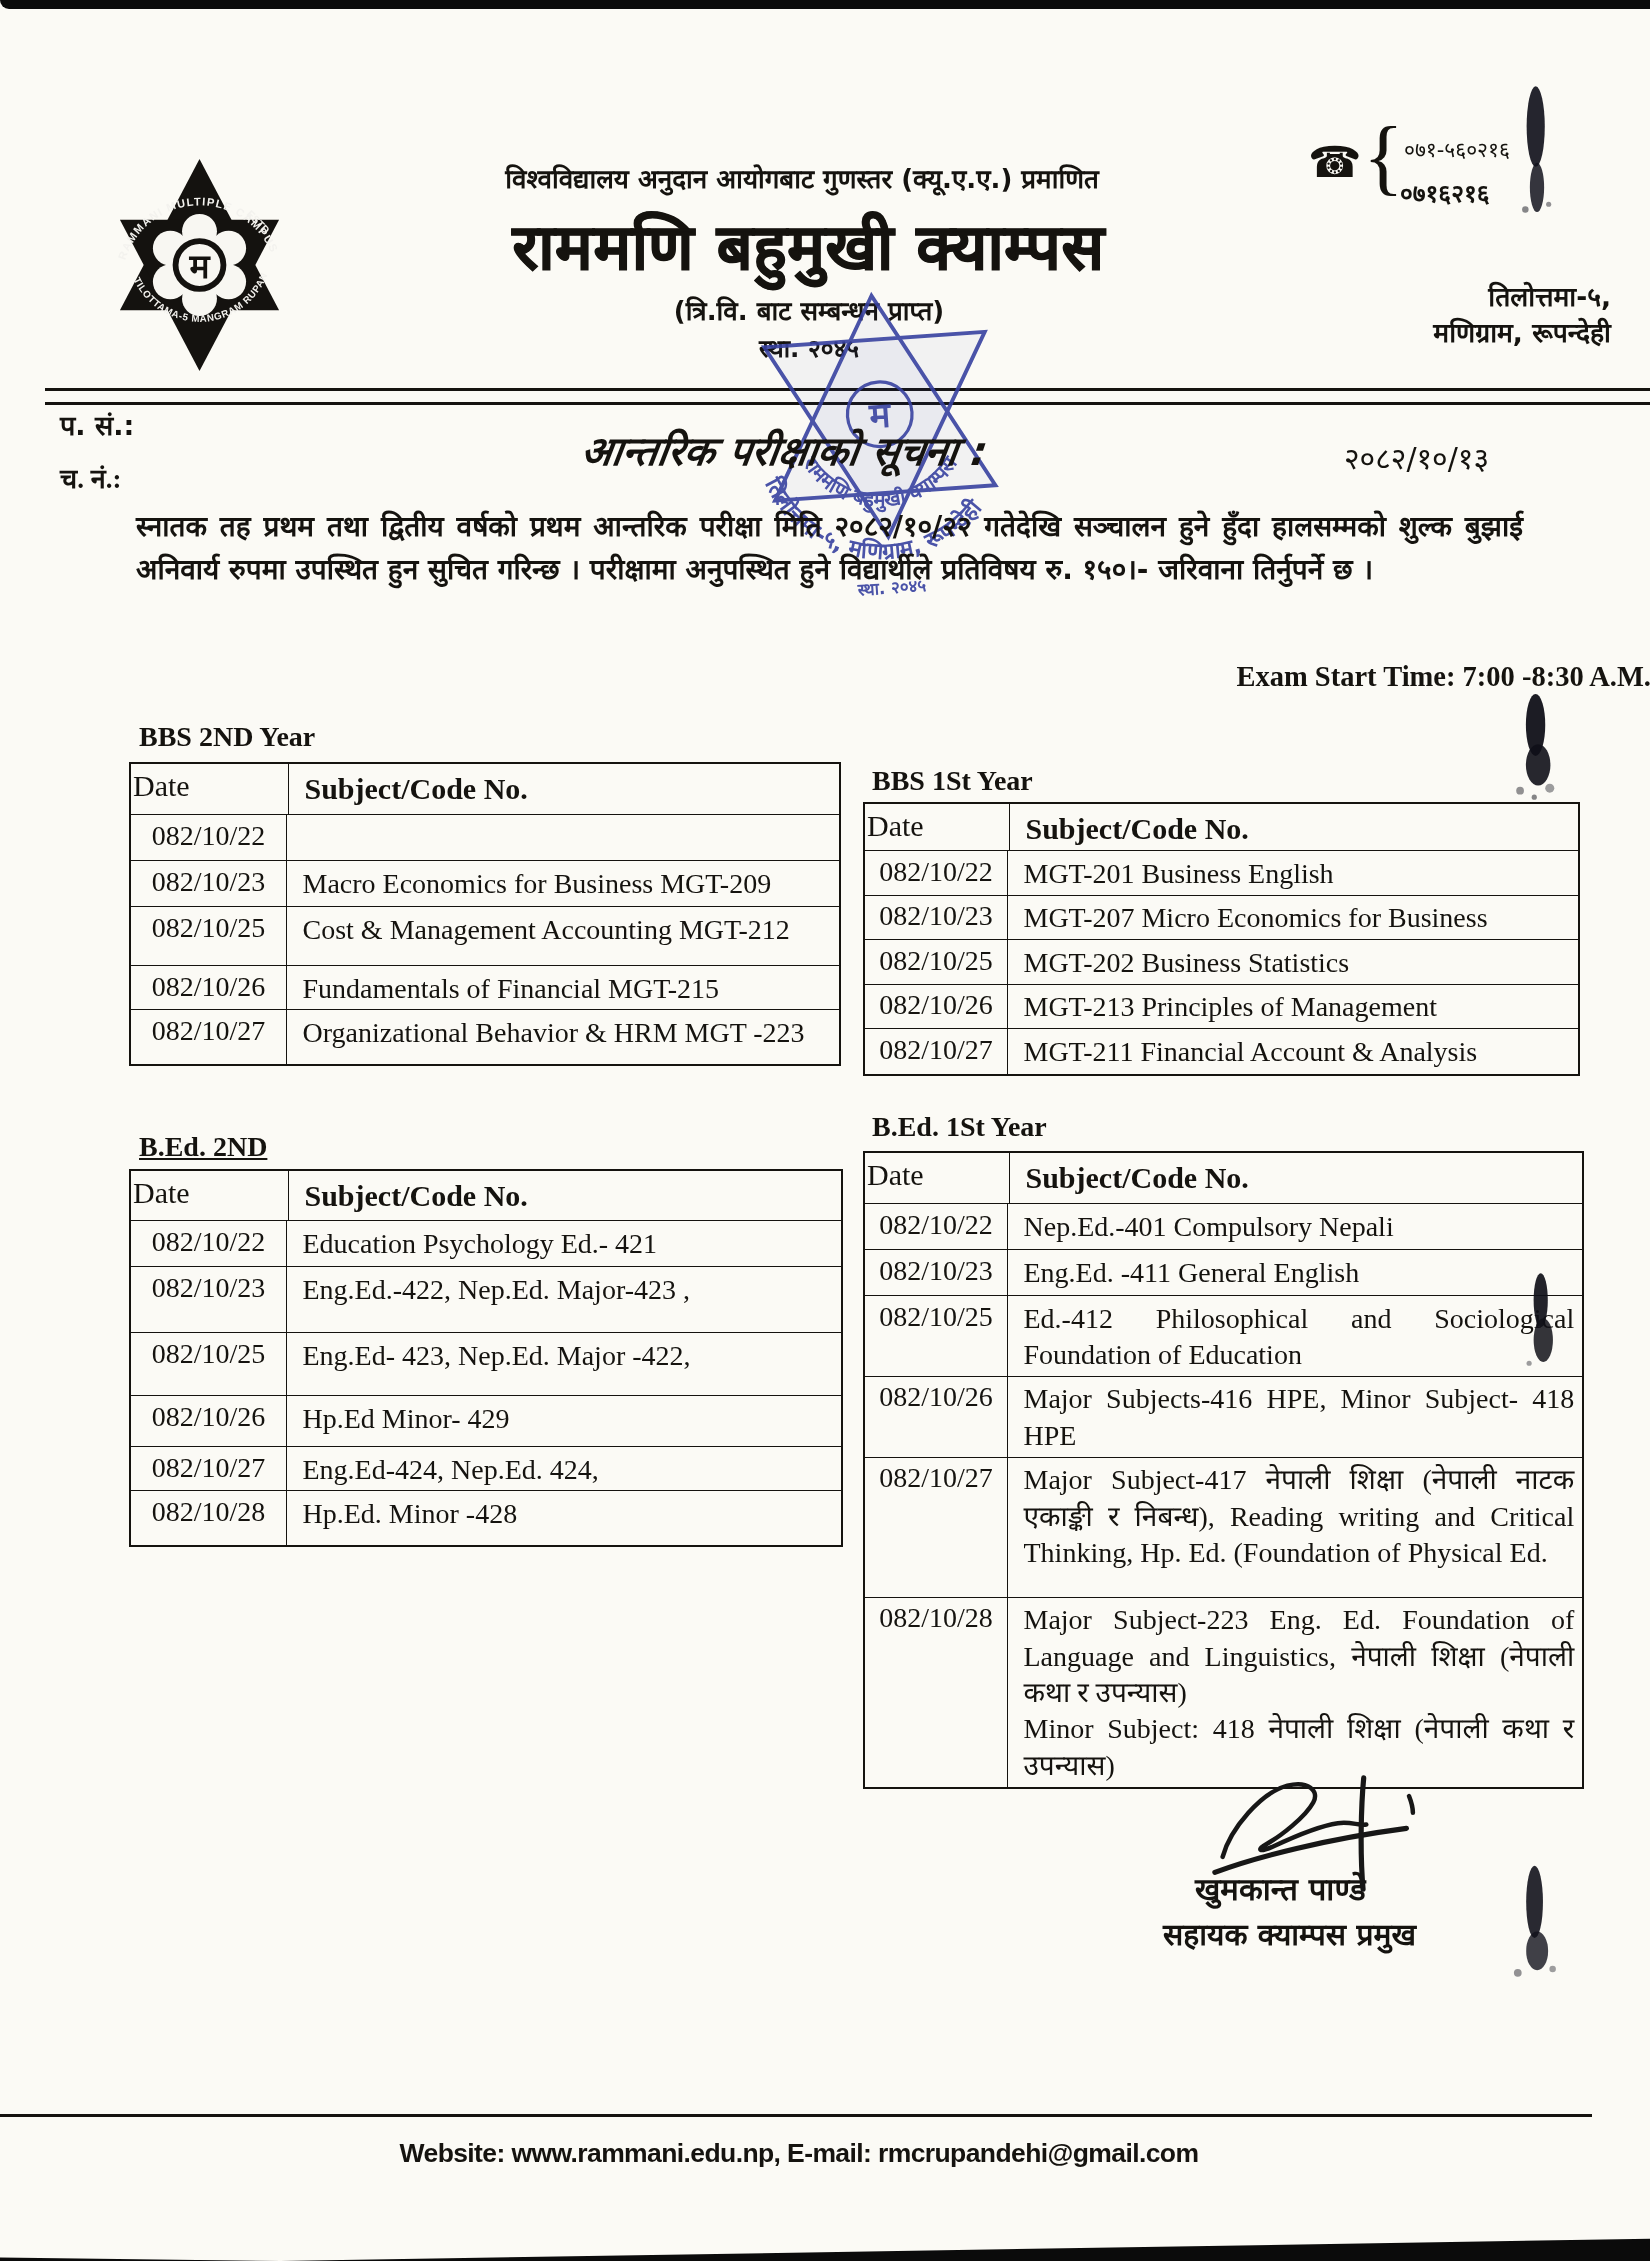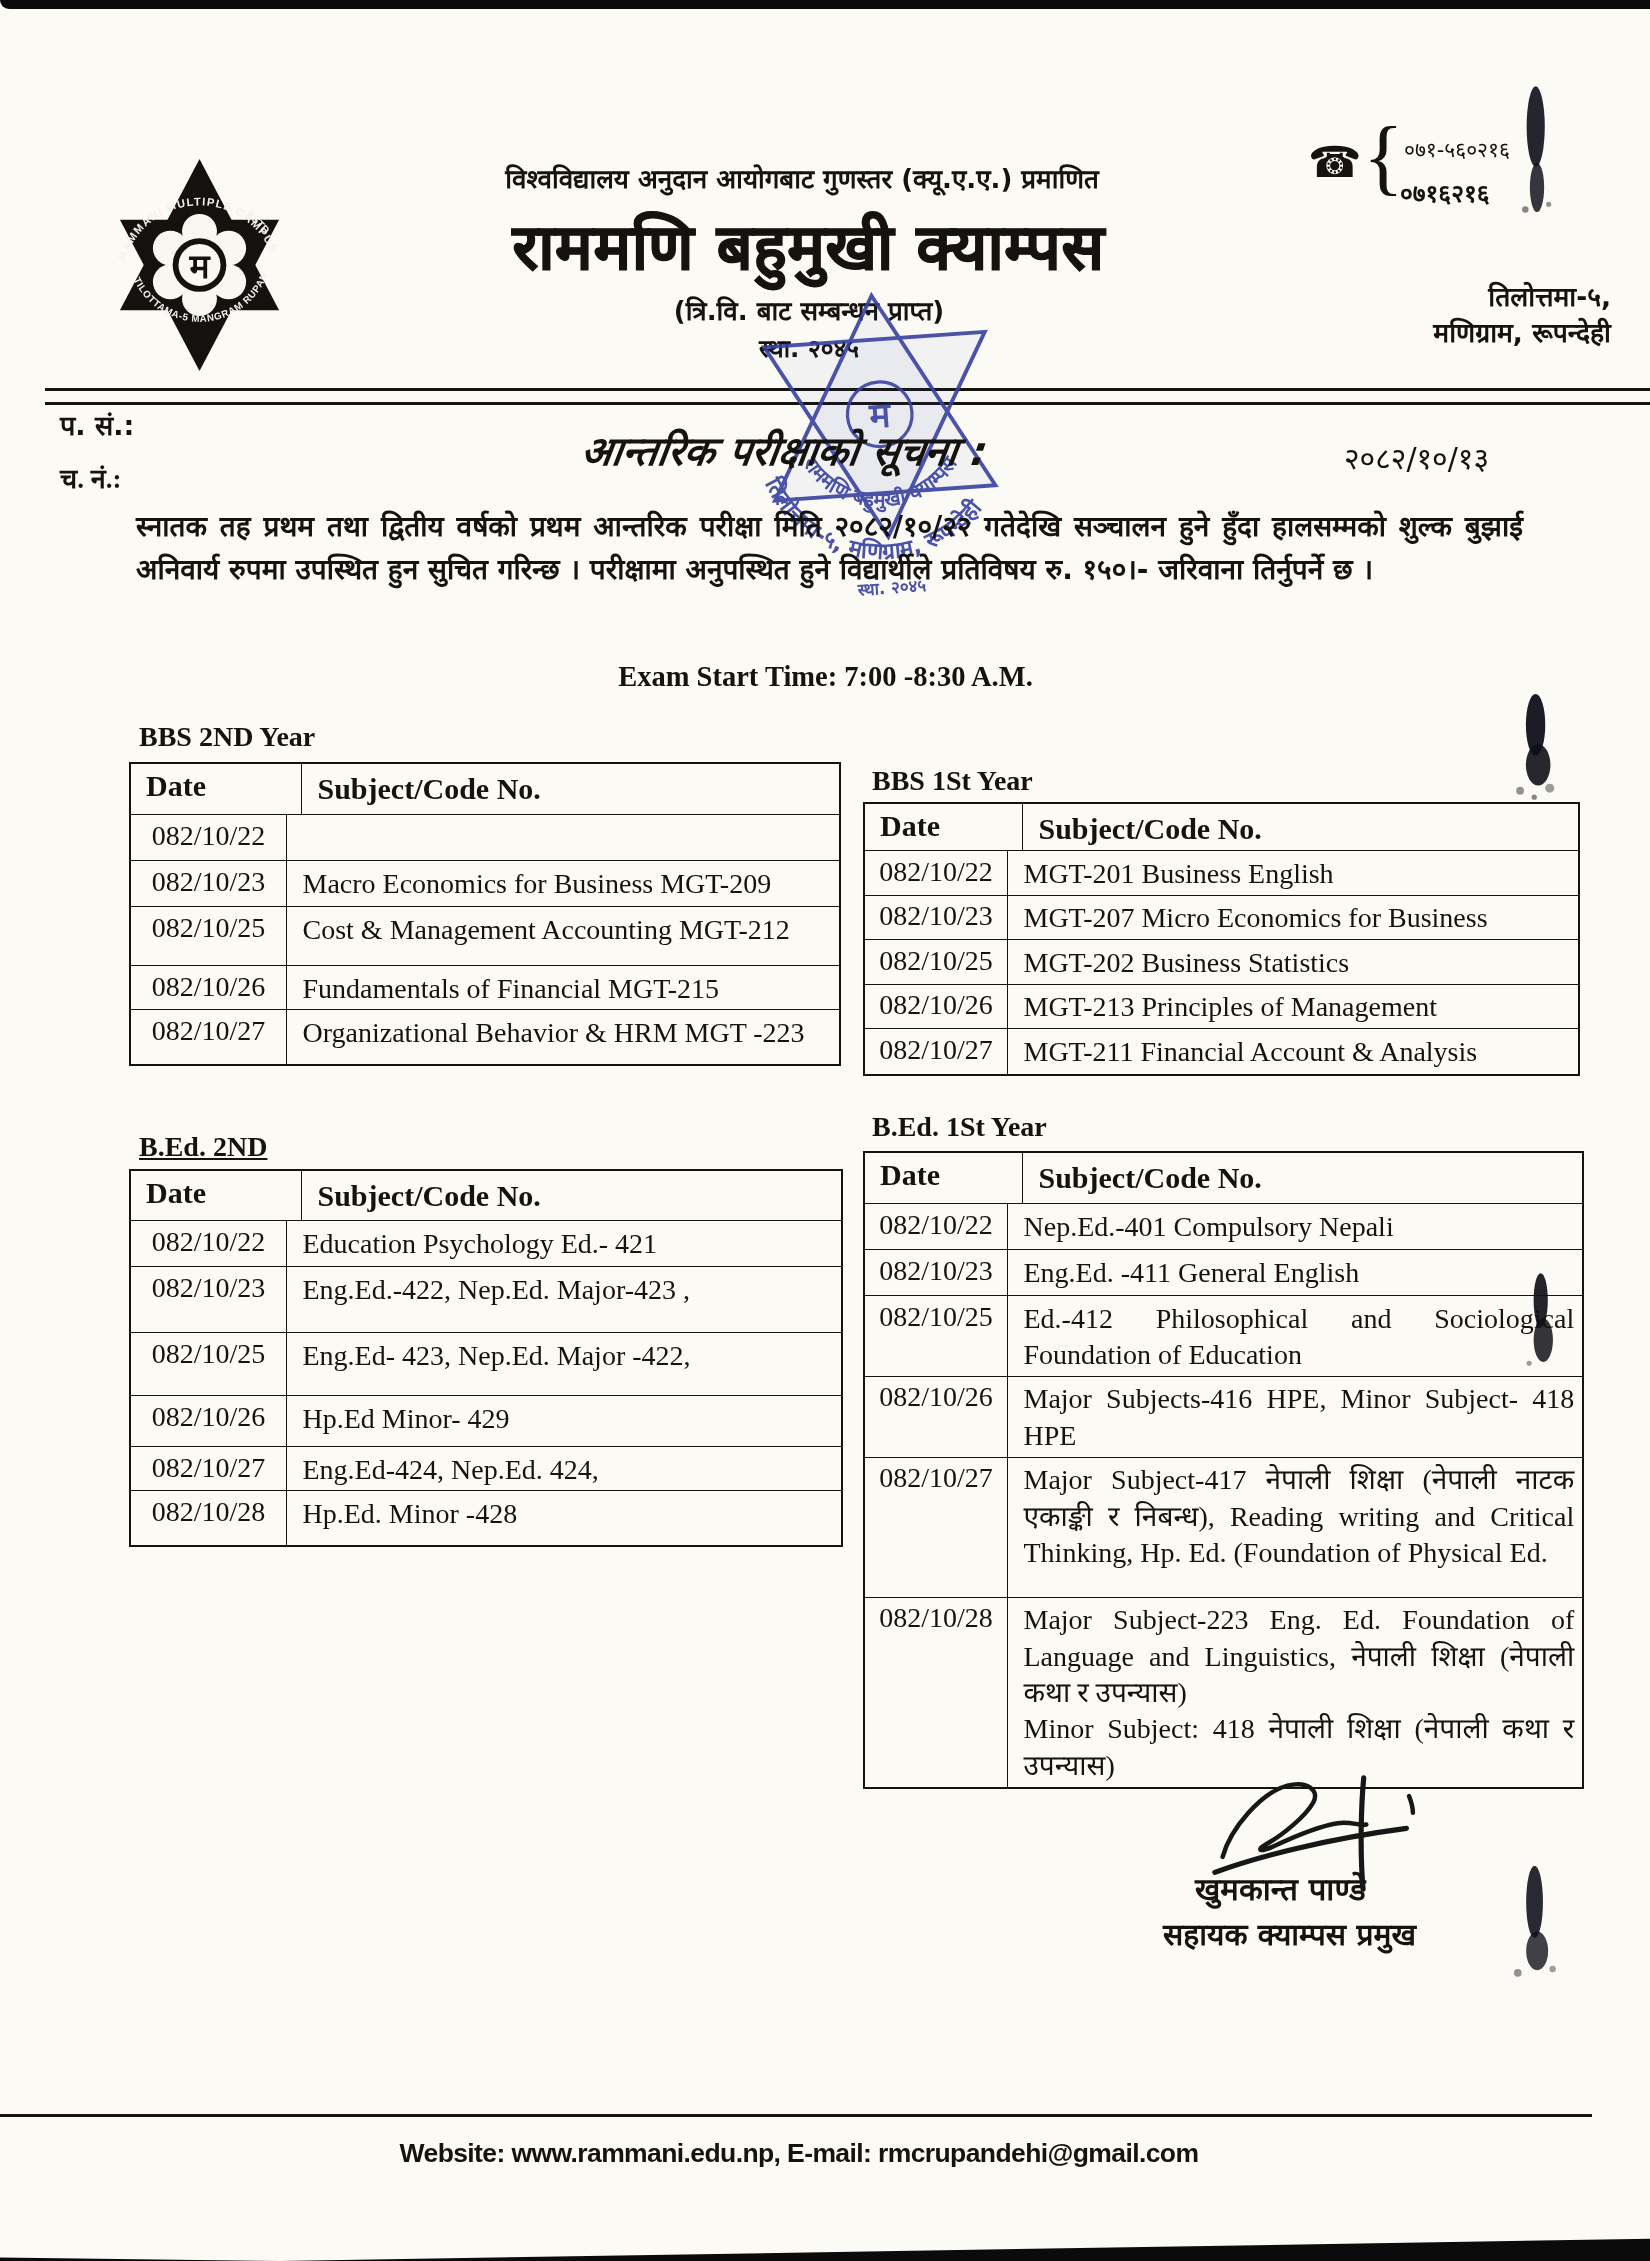--- a/index.html
+++ b/index.html
@@ -20,29 +20,29 @@
   .phone1{left:1404px;top:135px;font-size:21px;font-weight:normal;}
   .phone2{left:1400px;top:176px;font-size:24.6px;font-weight:bold;text-align:center;}
   .addr{left:1294px;top:279px;width:317px;text-align:right;font-size:26.5px;font-weight:bold;line-height:1.35;padding-right:6.5px;}
   .rule{left:45px;width:1605px;height:2.6px;background:#15130f;}
   .r1{top:388px;} .r2{top:402px;}
   .refno{left:60px;font-size:27px;font-weight:bold;}
   .ref1{top:406px;} .ref2{top:459px;font-family:Liberation Serif, serif;}
   .notice-title{left:582px;top:422px;font-size:40px;font-weight:bold;font-style:italic;transform:skewX(-8deg);z-index:3;}
   .notice-date{left:1344px;top:437px;font-size:30px;}
   .body-par{left:136px;top:505px;width:1387px;font-size:28px;font-weight:bold;line-height:1.55;text-align:justify;z-index:3;}
-  .exam-time{left:0;top:661px;width:1651px;text-align:center;font-size:28.5px;font-weight:bold;}
+  .exam-time{left:0;top:661px;width:1651px;text-align:right;font-size:28.5px;font-weight:bold;}
   
   .tbl-title{position:absolute;font-size:28px;font-weight:bold;}
   .tbl{position:absolute;border:2.6px solid #15130f;}
   .trow{display:flex;border-top:1.9px solid #15130f;align-items:stretch;}
   .trow.first{border-top:none;}
   .tdate{flex:0 0 auto;border-right:1.9px solid #15130f;text-align:center;padding-top:4.5px;font-size:28px;}
   .tsub{flex:1 1 auto;padding:4.5px 7.8px 2.6px 15.5px;font-size:28px;line-height:1.3;white-space:pre-line;}
-  .thead .tdate{text-align:left;padding-left:15px;font-weight:bold;font-size:30px;}
+  .thead .tdate{text-align:left;padding-left:2px;font-weight:normal;font-size:30px;}
   .thead .tsub{font-weight:bold;font-size:30px;}
   .just .tsub{text-align:justify;}
   
   .sig-name{left:1195px;top:1867px;font-size:31px;font-weight:bold;}
   .sig-title{left:1163px;top:1913px;font-size:30px;font-weight:bold;}
   
   .foot-rule{left:0;top:2114px;width:1592px;height:2.6px;background:#15130f;}
   .footer{left:0;top:2138px;width:1598px;text-align:center;font-size:26.5px;font-weight:bold;letter-spacing:-0.6px;}
   .stamp{left:730px;top:285px;width:304px;height:323px;z-index:2;opacity:.9;transform:rotate(-4deg);}
   .blot{z-index:6;}

